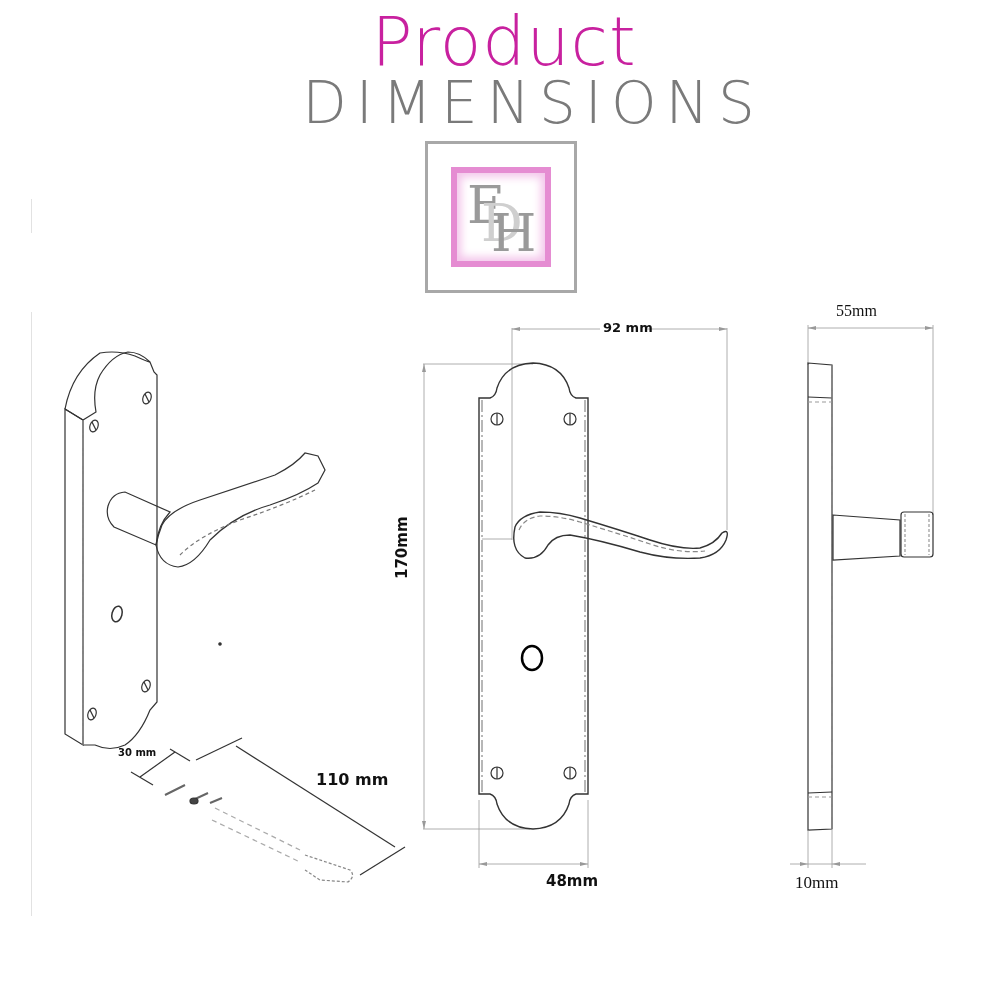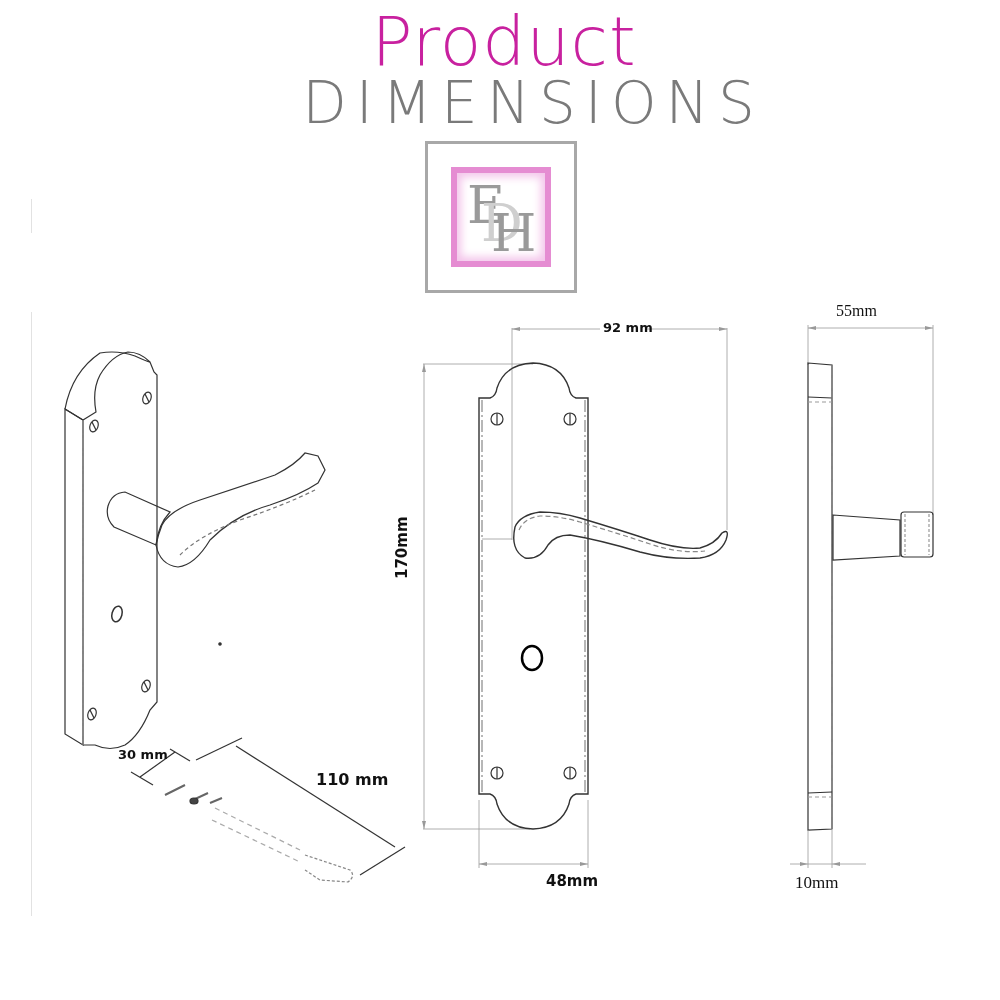--- a/index.html
+++ b/index.html
@@ -127,21 +127,21 @@
     <line x1="905" y1="514" x2="905" y2="555" stroke="#999" stroke-dasharray="3 2"></line>
     <line x1="929" y1="514" x2="929" y2="555" stroke="#999" stroke-dasharray="3 2"></line>
 
     <line x1="808" y1="830" x2="808" y2="868" stroke="#999" stroke-width="0.8"></line>
     <line x1="832" y1="830" x2="832" y2="868" stroke="#999" stroke-width="0.8"></line>
     <line x1="790" y1="864" x2="866" y2="864" stroke="#999" stroke-width="0.8"></line>
     <path d="M808 864 l-8 -2 l0 4 Z M832 864 l8 -2 l0 4 Z" fill="#999" stroke="none"></path>
   </g>
 </svg>
 
-<div class="lbl lbl-sans" style="left:118px;top:747px;font-size:13px;">30 mm</div>
+<div class="lbl lbl-sans" style="left:118px;top:747px;font-size:10px;">30 mm</div>
 <div class="lbl lbl-sans" style="left:316px;top:770px;font-size:16px;">110 mm</div>
 
 <div class="lbl lbl-sans" style="left:603px;top:320px;font-size:13px;">92 mm</div>
 <div class="lbl lbl-sans" style="left:372px;top:540px;font-size:15px;transform:rotate(-90deg);transform-origin:center;width:60px;text-align:center;">170mm</div>
 <div class="lbl lbl-sans" style="left:505px;top:872px;font-size:15px;margin-left:41px;">48mm</div>
 
 <div class="lbl lbl-serif" style="left:836px;top:302px;font-size:16px;">55mm</div>
 <div class="lbl lbl-serif" style="left:795px;top:873px;font-size:17px;">10mm</div>
 
 </body></html>

